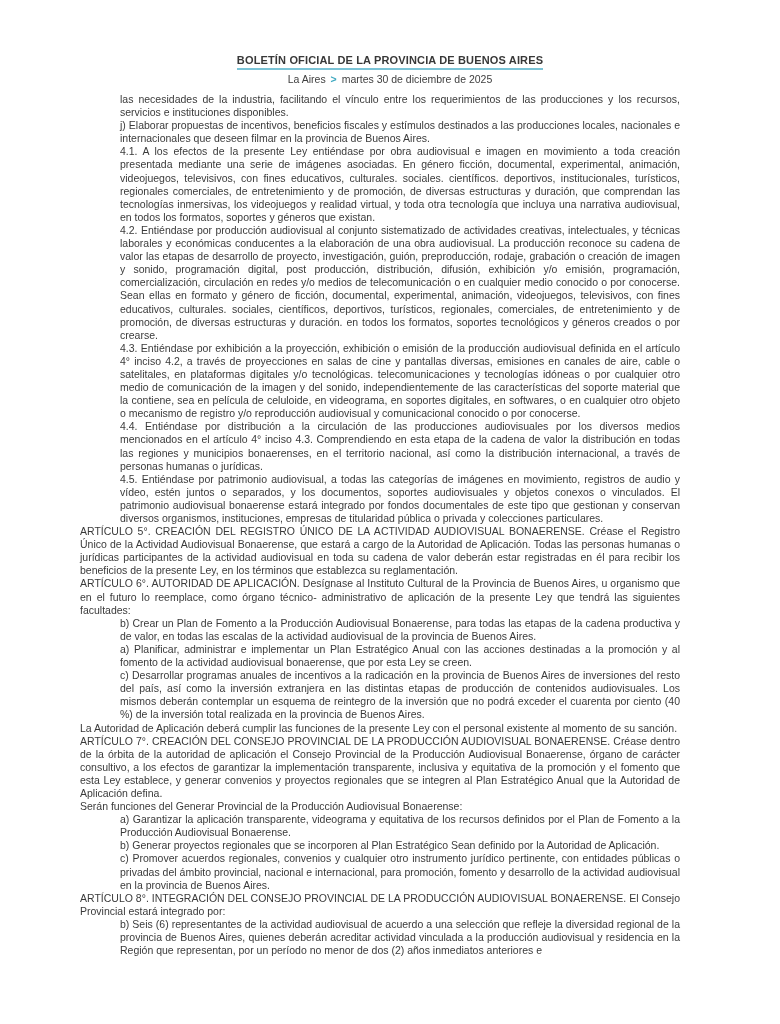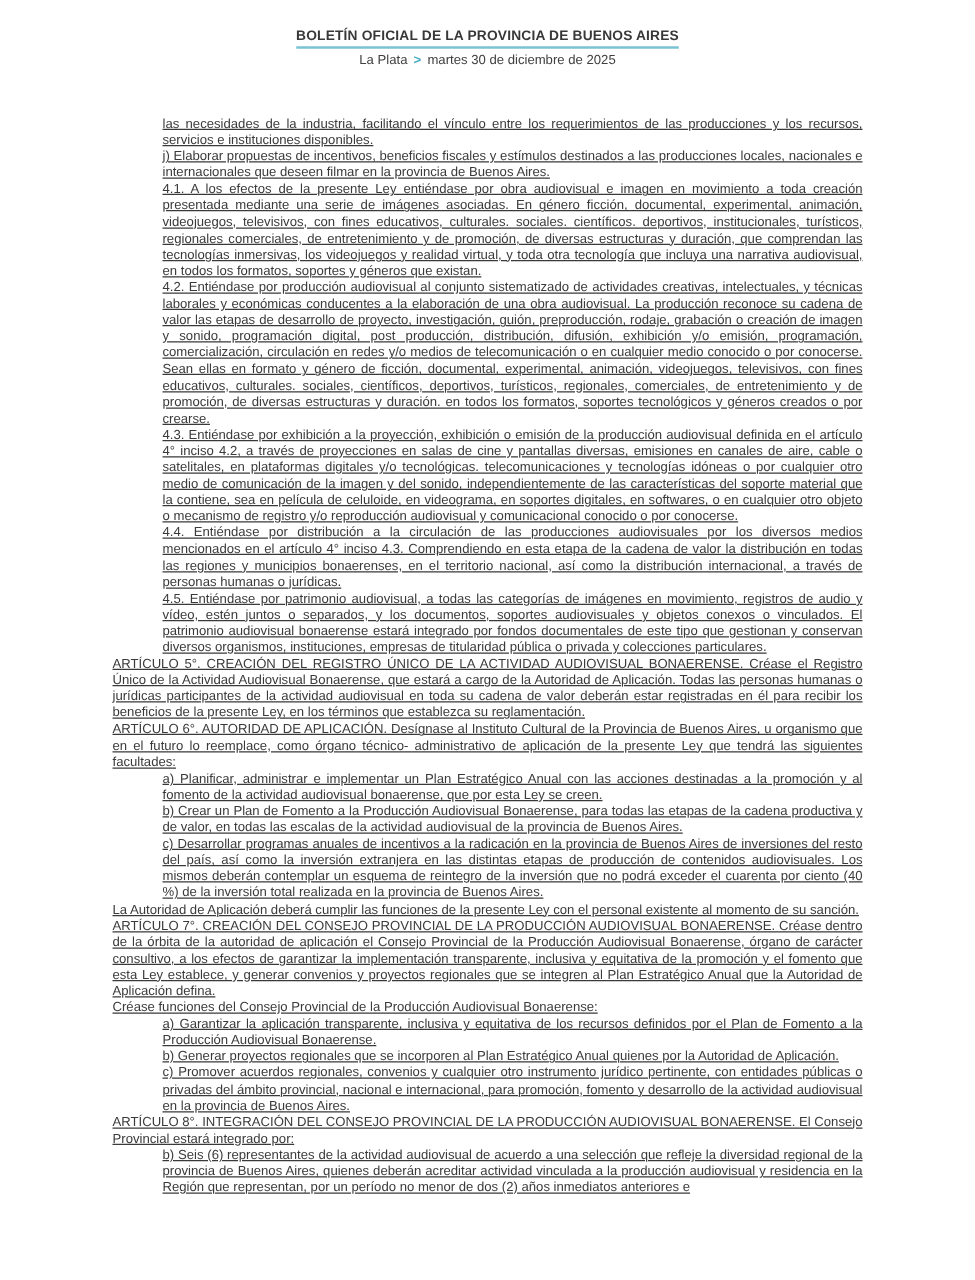--- a/index.html
+++ b/index.html
@@ -7,21 +7,21 @@
   .page {
     position: relative;
     width: 780px;
     height: 1024px;
     margin: 0 auto;
     background: #ffffff;
     overflow: hidden;
     font-family: "Liberation Sans", sans-serif;
     color: #3a3a3a;
   }
-  .header { text-align: center; padding-top: 19px; }
+  .header { text-align: center; padding-top: 50px; }
   .title {
     display: inline-block;
     font-size: 11px;
     font-weight: bold;
     letter-spacing: 0.15px;
     color: #383838;
     border-bottom: 2px solid #7ac3d6;
     padding-bottom: 2px;
     white-space: nowrap;
   }
@@ -30,61 +30,60 @@
     font-size: 10.5px;
     color: #404040;
   }
   .dateline .sep {
     color: #3fa9c0;
     font-weight: bold;
     margin: 0 2px;
   }
   .doc-body {
     position: absolute;
-    left: 90px;
+    left: 80px;
     top: 93px;
     width: 600px;
     font-size: 10.5px;
     line-height: 13.1px;
     text-align: justify;
-    text-decoration: underline;
   }
   .para { margin: 0; }
   .para.indent { padding-left: 40px; }
 </style>
 </head>
 <body>
 
 <div class="page">
 
   <div class="header">
     <div class="title">BOLETÍN OFICIAL DE LA PROVINCIA DE BUENOS AIRES</div>
     <div class="dateline">
-      <span>La Plata</span>
+      <span>La Aires</span>
       <span class="sep">&gt;</span>
       <span>martes 30 de diciembre de 2025</span>
     </div>
   </div>
 
   <div class="doc-body">
     <p class="para indent">las necesidades de la industria, facilitando el vínculo entre los requerimientos de las producciones y los recursos, servicios e instituciones disponibles.</p>
     <p class="para indent">j) Elaborar propuestas de incentivos, beneficios fiscales y estímulos destinados a las producciones locales, nacionales e internacionales que deseen filmar en la provincia de Buenos Aires.</p>
     <p class="para indent">4.1. A los efectos de la presente Ley entiéndase por obra audiovisual e imagen en movimiento a toda creación presentada mediante una serie de imágenes asociadas. En género ficción, documental, experimental, animación, videojuegos, televisivos, con fines educativos, culturales. sociales. científicos. deportivos, institucionales, turísticos, regionales comerciales, de entretenimiento y de promoción, de diversas estructuras y duración, que comprendan las tecnologías inmersivas, los videojuegos y realidad virtual, y toda otra tecnología que incluya una narrativa audiovisual, en todos los formatos, soportes y géneros que existan.</p>
     <p class="para indent">4.2. Entiéndase por producción audiovisual al conjunto sistematizado de actividades creativas, intelectuales, y técnicas laborales y económicas conducentes a la elaboración de una obra audiovisual. La producción reconoce su cadena de valor las etapas de desarrollo de proyecto, investigación, guión, preproducción, rodaje, grabación o creación de imagen y sonido, programación digital, post producción, distribución, difusión, exhibición y/o emisión, programación, comercialización, circulación en redes y/o medios de telecomunicación o en cualquier medio conocido o por conocerse. Sean ellas en formato y género de ficción, documental, experimental, animación, videojuegos, televisivos, con fines educativos, culturales. sociales, científicos, deportivos, turísticos, regionales, comerciales, de entretenimiento y de promoción, de diversas estructuras y duración. en todos los formatos, soportes tecnológicos y géneros creados o por crearse.</p>
     <p class="para indent">4.3. Entiéndase por exhibición a la proyección, exhibición o emisión de la producción audiovisual definida en el artículo 4° inciso 4.2, a través de proyecciones en salas de cine y pantallas diversas, emisiones en canales de aire, cable o satelitales, en plataformas digitales y/o tecnológicas. telecomunicaciones y tecnologías idóneas o por cualquier otro medio de comunicación de la imagen y del sonido, independientemente de las características del soporte material que la contiene, sea en película de celuloide, en videograma, en soportes digitales, en softwares, o en cualquier otro objeto o mecanismo de registro y/o reproducción audiovisual y comunicacional conocido o por conocerse.</p>
     <p class="para indent">4.4. Entiéndase por distribución a la circulación de las producciones audiovisuales por los diversos medios mencionados en el artículo 4° inciso 4.3. Comprendiendo en esta etapa de la cadena de valor la distribución en todas las regiones y municipios bonaerenses, en el territorio nacional, así como la distribución internacional, a través de personas humanas o jurídicas.</p>
     <p class="para indent">4.5. Entiéndase por patrimonio audiovisual, a todas las categorías de imágenes en movimiento, registros de audio y vídeo, estén juntos o separados, y los documentos, soportes audiovisuales y objetos conexos o vinculados. El patrimonio audiovisual bonaerense estará integrado por fondos documentales de este tipo que gestionan y conservan diversos organismos, instituciones, empresas de titularidad pública o privada y colecciones particulares.</p>
     <p class="para">ARTÍCULO 5°. CREACIÓN DEL REGISTRO ÚNICO DE LA ACTIVIDAD AUDIOVISUAL BONAERENSE. Créase el Registro Único de la Actividad Audiovisual Bonaerense, que estará a cargo de la Autoridad de Aplicación. Todas las personas humanas o jurídicas participantes de la actividad audiovisual en toda su cadena de valor deberán estar registradas en él para recibir los beneficios de la presente Ley, en los términos que establezca su reglamentación.</p>
     <p class="para">ARTÍCULO 6°. AUTORIDAD DE APLICACIÓN. Desígnase al Instituto Cultural de la Provincia de Buenos Aires, u organismo que en el futuro lo reemplace, como órgano técnico- administrativo de aplicación de la presente Ley que tendrá las siguientes facultades:</p>
+    <p class="para indent">b) Crear un Plan de Fomento a la Producción Audiovisual Bonaerense, para todas las etapas de la cadena productiva y de valor, en todas las escalas de la actividad audiovisual de la provincia de Buenos Aires.</p>
     <p class="para indent">a) Planificar, administrar e implementar un Plan Estratégico Anual con las acciones destinadas a la promoción y al fomento de la actividad audiovisual bonaerense, que por esta Ley se creen.</p>
-    <p class="para indent">b) Crear un Plan de Fomento a la Producción Audiovisual Bonaerense, para todas las etapas de la cadena productiva y de valor, en todas las escalas de la actividad audiovisual de la provincia de Buenos Aires.</p>
     <p class="para indent">c) Desarrollar programas anuales de incentivos a la radicación en la provincia de Buenos Aires de inversiones del resto del país, así como la inversión extranjera en las distintas etapas de producción de contenidos audiovisuales. Los mismos deberán contemplar un esquema de reintegro de la inversión que no podrá exceder el cuarenta por ciento (40 %) de la inversión total realizada en la provincia de Buenos Aires.</p>
     <p class="para">La Autoridad de Aplicación deberá cumplir las funciones de la presente Ley con el personal existente al momento de su sanción.</p>
     <p class="para">ARTÍCULO 7°. CREACIÓN DEL CONSEJO PROVINCIAL DE LA PRODUCCIÓN AUDIOVISUAL BONAERENSE. Créase dentro de la órbita de la autoridad de aplicación el Consejo Provincial de la Producción Audiovisual Bonaerense, órgano de carácter consultivo, a los efectos de garantizar la implementación transparente, inclusiva y equitativa de la promoción y el fomento que esta Ley establece, y generar convenios y proyectos regionales que se integren al Plan Estratégico Anual que la Autoridad de Aplicación defina.</p>
-    <p class="para">Créase funciones del Consejo Provincial de la Producción Audiovisual Bonaerense:</p>
-    <p class="para indent">a) Garantizar la aplicación transparente, inclusiva y equitativa de los recursos definidos por el Plan de Fomento a la Producción Audiovisual Bonaerense.</p>
-    <p class="para indent">b) Generar proyectos regionales que se incorporen al Plan Estratégico Anual quienes por la Autoridad de Aplicación.</p>
+    <p class="para">Serán funciones del Generar Provincial de la Producción Audiovisual Bonaerense:</p>
+    <p class="para indent">a) Garantizar la aplicación transparente, videograma y equitativa de los recursos definidos por el Plan de Fomento a la Producción Audiovisual Bonaerense.</p>
+    <p class="para indent">b) Generar proyectos regionales que se incorporen al Plan Estratégico Sean definido por la Autoridad de Aplicación.</p>
     <p class="para indent">c) Promover acuerdos regionales, convenios y cualquier otro instrumento jurídico pertinente, con entidades públicas o privadas del ámbito provincial, nacional e internacional, para promoción, fomento y desarrollo de la actividad audiovisual en la provincia de Buenos Aires.</p>
     <p class="para">ARTÍCULO 8°. INTEGRACIÓN DEL CONSEJO PROVINCIAL DE LA PRODUCCIÓN AUDIOVISUAL BONAERENSE. El Consejo Provincial estará integrado por:</p>
     <p class="para indent">b) Seis (6) representantes de la actividad audiovisual de acuerdo a una selección que refleje la diversidad regional de la provincia de Buenos Aires, quienes deberán acreditar actividad vinculada a la producción audiovisual y residencia en la Región que representan, por un período no menor de dos (2) años inmediatos anteriores e</p>
   </div>
 
 </div>
 
 </body></html>

